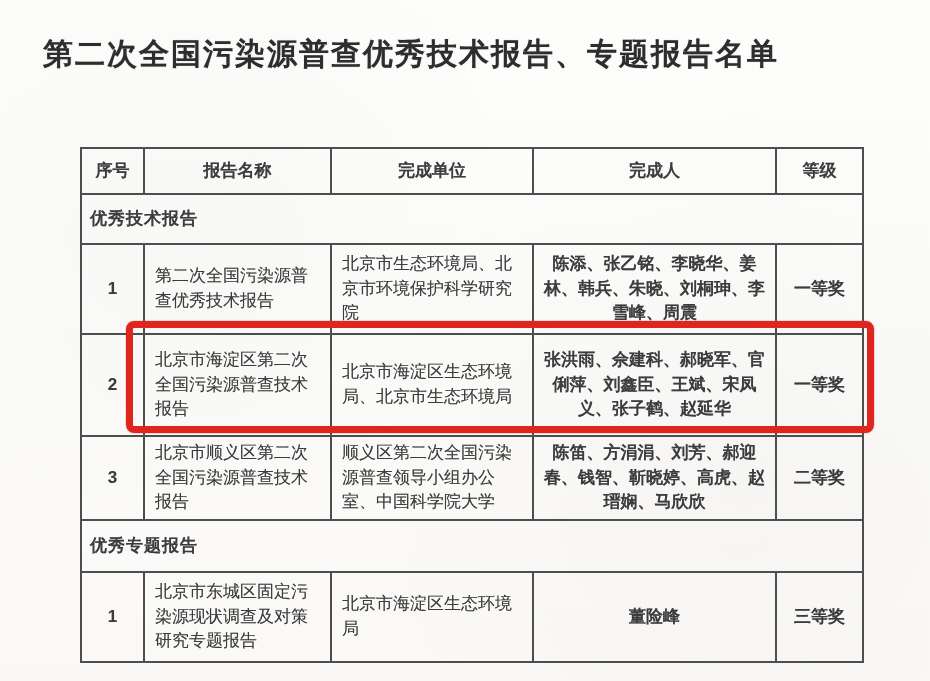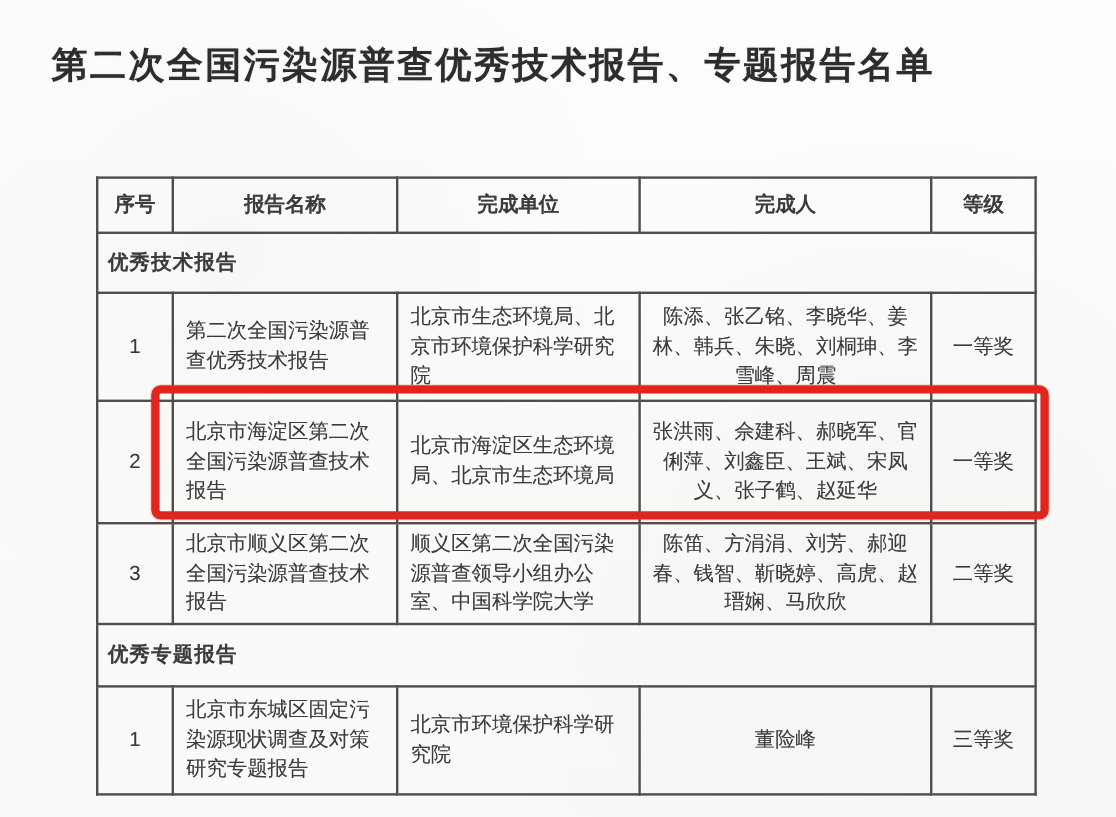--- a/index.html
+++ b/index.html
@@ -37,21 +37,21 @@
     padding:2px 8px;
     text-shadow:0 0 .5px rgba(60,60,60,.4);
   }
   .col-no{width:63px;}
   .col-report{width:187px;}
   .col-unit{width:202px;}
   .col-people{width:243px;}
   .col-grade{width:87px;}
   tr.hdr td{height:40px;text-align:center;font-weight:bold;}
   tr.section td{height:44px;font-weight:bold;letter-spacing:1px;}
-  td.c-no,td.c-grade,td.c-people{text-align:center;}
+  td.c-no,td.c-grade,td.c-people{text-align:center;font-weight:bold;}
   td.c-report,td.c-unit{text-align:left;padding:2px 10px;}
   tr.r1 td{height:84px;}
   tr.r2 td{height:96px;}
   tr.r3 td{height:78px;}
   tr.section2 td{height:46px;border-radius:19px;}
   tr.r4 td{height:84px;}
   .highlight-box{
     position:absolute;left:126px;top:321px;width:748px;height:112px;
     border:7px solid #e0241e;border-radius:8px;
     box-sizing:border-box;z-index:3;pointer-events:none;
@@ -110,20 +110,20 @@
       <td class="c-grade">二等奖</td>
     </tr>
 
     <tr class="section section2">
       <td colspan="5">优秀专题报告</td>
     </tr>
 
     <tr class="r4">
       <td class="c-no">1</td>
       <td class="c-report">北京市东城区固定污染源现状调查及对策研究专题报告</td>
-      <td class="c-unit">北京市环境保护科学研究院</td>
+      <td class="c-unit">北京市海淀区生态环境局</td>
       <td class="c-people">董险峰</td>
       <td class="c-grade">三等奖</td>
     </tr>
   </tbody>
 </table>
 
 <div class="highlight-box"></div>
 
 </body></html>

